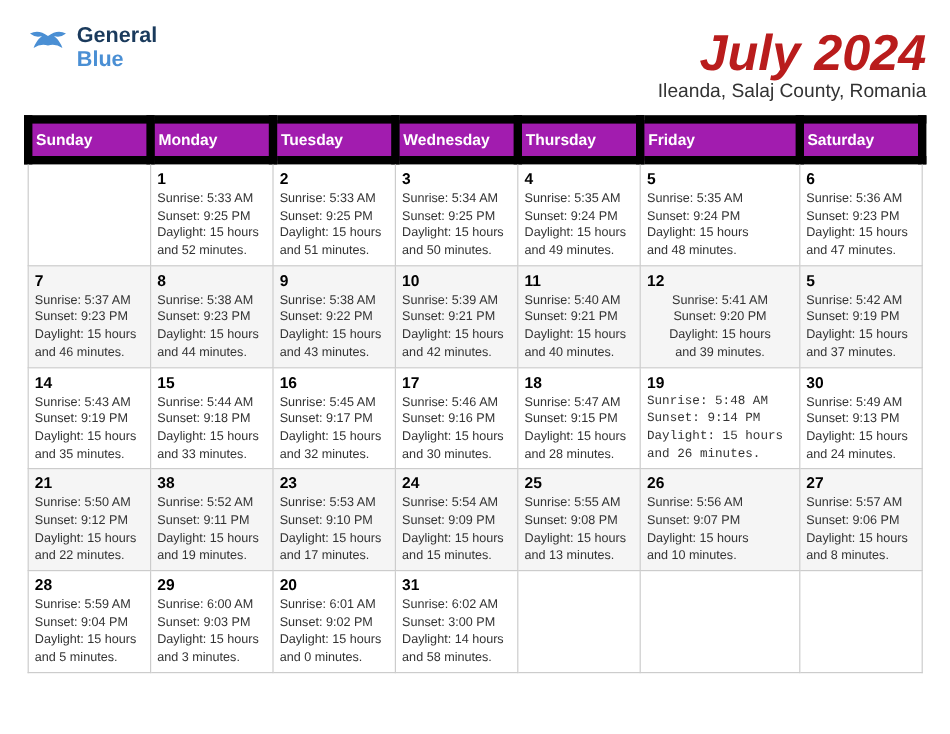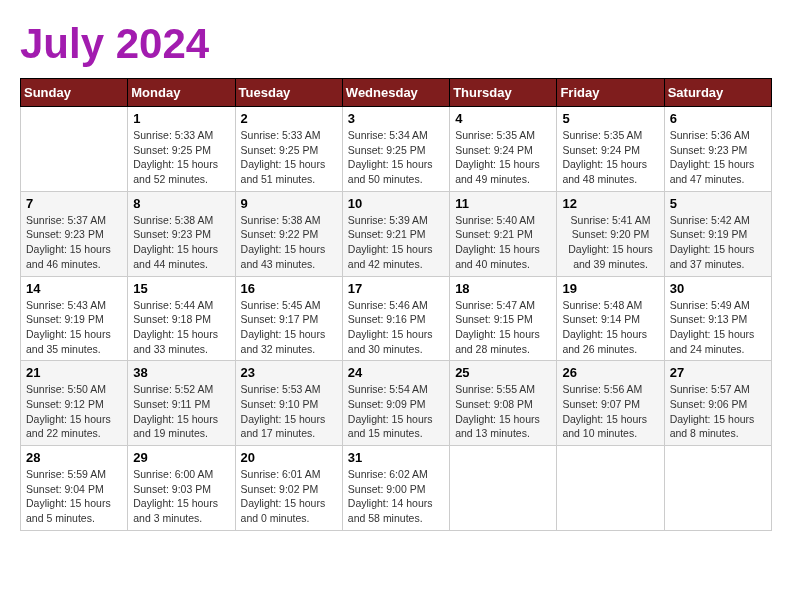--- a/index.html
+++ b/index.html
@@ -14,40 +14,41 @@
       display: flex;
       justify-content: space-between;
       align-items: flex-start;
       margin-bottom: 10px;
     }
     .title-block {
       text-align: right;
     }
     .month-title {
       font-size: 42px;
-      color: #a21caf;
-      font-weight: bold;
+      color: #b91c1c;
+      font-weight: bold;
+      font-style: italic;
     }
     .location {
       font-size: 16px;
       color: #333;
     }
     table {
       width: 100%;
       border-collapse: collapse;
       font-size: 11px;
     }
     thead tr th {
-      background-color: #7f1d1d;
+      background-color: #a21caf;
       color: #fff;
       padding: 6px 3px;
       text-align: left;
       font-size: 13px;
       font-weight: bold;
-      border: 1px solid #000000;
+      border: 7px solid #000000;
     }
     tbody tr td {
       border: 1px solid #ccc;
       padding: 4px 5px;
       vertical-align: top;
       min-height: 80px;
       height: 80px;
       background: #fff;
     }
     tbody tr:nth-child(even) td {
@@ -84,22 +85,33 @@
     .logo-blue {
       font-size: 18px;
       font-weight: bold;
       color: #4a8fd4;
     }
   </style>
 </head>
 <body>
 
 <div class="header">
+  <div class="logo-container">
+    <svg class="logo-svg" width="40" height="40" viewBox="0 0 40 40">
+
+      <path d="M20 10 Q28 4 35 8 Q30 12 25 10 Q30 14 32 20 Q26 16 20 18 Q14 16 8 20 Q10 14 15 10 Q10 12 5 8 Q12 4 20 10Z" fill="#4a8fd4"></path>
+    </svg>
+    <div class="logo-name">
+      <span class="logo-general">General</span>
+      <span class="logo-blue">Blue</span>
+    </div>
+  </div>
   <div class="title-block">
     <div class="month-title">July 2024</div>
+    <div class="location">Ileanda, Salaj County, Romania</div>
   </div>
 </div>
 
 <table>
   <thead>
     <tr>
     <th>Sunday</th>
         <th>Monday</th>
         <th>Tuesday</th>
         <th>Wednesday</th>
@@ -236,21 +248,21 @@
         </td>
         <td>
           <span class="day-number">18</span>
           <div class="day-info" style="white-space: pre-line;">Sunrise: 5:47 AM
 Sunset: 9:15 PM
 Daylight: 15 hours
 and 28 minutes.</div>
         </td>
         <td>
           <span class="day-number">19</span>
-          <div class="day-info" style="white-space: pre-line;">Sunrise: 5:48 AM
+          <div class="day-info" style="white-space: pre-line; font-family: Liberation Mono, monospace;">Sunrise: 5:48 AM
 Sunset: 9:14 PM
 Daylight: 15 hours
 and 26 minutes.</div>
         </td>
         <td>
           <span class="day-number">30</span>
           <div class="day-info" style="white-space: pre-line;">Sunrise: 5:49 AM
 Sunset: 9:13 PM
 Daylight: 15 hours
 and 24 minutes.</div>
@@ -325,21 +337,21 @@
         <td>
           <span class="day-number">20</span>
           <div class="day-info" style="white-space: pre-line;">Sunrise: 6:01 AM
 Sunset: 9:02 PM
 Daylight: 15 hours
 and 0 minutes.</div>
         </td>
         <td>
           <span class="day-number">31</span>
           <div class="day-info" style="white-space: pre-line;">Sunrise: 6:02 AM
-Sunset: 9:00 PM
+Sunset: 3:00 PM
 Daylight: 14 hours
 and 58 minutes.</div>
         </td>
         <td></td>
         <td></td>
         <td></td>
       </tr>
     </tbody>
 </table>
 

